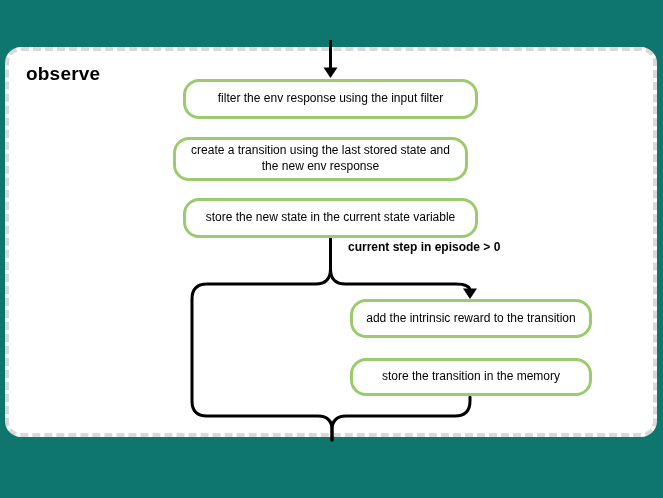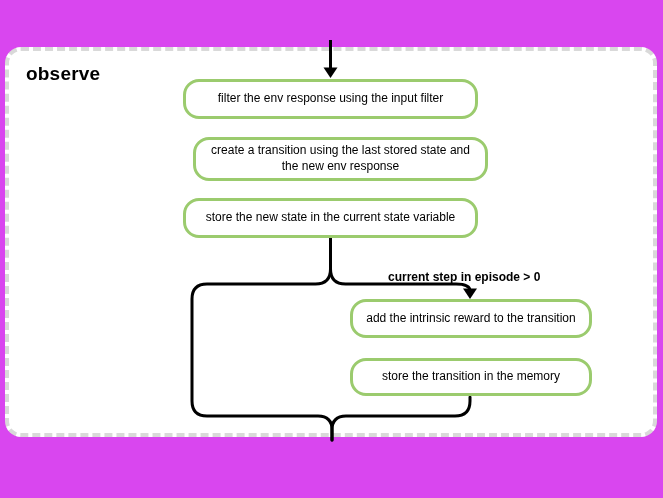--- a/index.html
+++ b/index.html
@@ -8,21 +8,21 @@
     width: 663px;
     height: 498px;
     background: #000000;
     overflow: hidden;
     font-family: "Liberation Sans", sans-serif;
   }
   .stage {
     position: relative;
     width: 663px;
     height: 498px;
-    background: #d946ef;
+    background: #0f766e;
   }
   .panel {
     position: absolute;
     left: 5px;
     top: 47px;
     width: 644px;
     height: 382px;
     background: #ffffff;
     border: 4px dashed #d9d9d9;
     border-radius: 16px;
@@ -57,36 +57,35 @@
     align-items: center;
     justify-content: center;
     text-align: center;
     font-size: 12px;
     line-height: 1.3;
     color: #000000;
     padding: 2px 10px;
     z-index: 3;
   }
   .node-1 { left: 183px; top: 79px;  width: 295px; height: 40px; }
-  .node-2 { left: 193px; top: 137px; width: 295px; height: 44px; }
+  .node-2 { left: 173px; top: 137px; width: 295px; height: 44px; }
   .node-3 { left: 183px; top: 198px; width: 295px; height: 40px; }
   .node-4 { left: 350px; top: 299px; width: 242px; height: 39px; }
   .node-5 { left: 350px; top: 358px; width: 242px; height: 38px; }
   .edge-label {
     position: absolute;
     left: 348px;
-    top: 270px;
+    top: 240px;
     width: 150px;
     text-align: center;
     font-size: 12px;
     font-weight: bold;
     color: #000000;
     z-index: 3;
     white-space: nowrap;
-    margin-left: 40px;
   }
 </style>
 </head>
 <body>
 
 <div class="stage">
 
   <div class="panel"></div>
 
   <div class="panel-title">observe</div>

